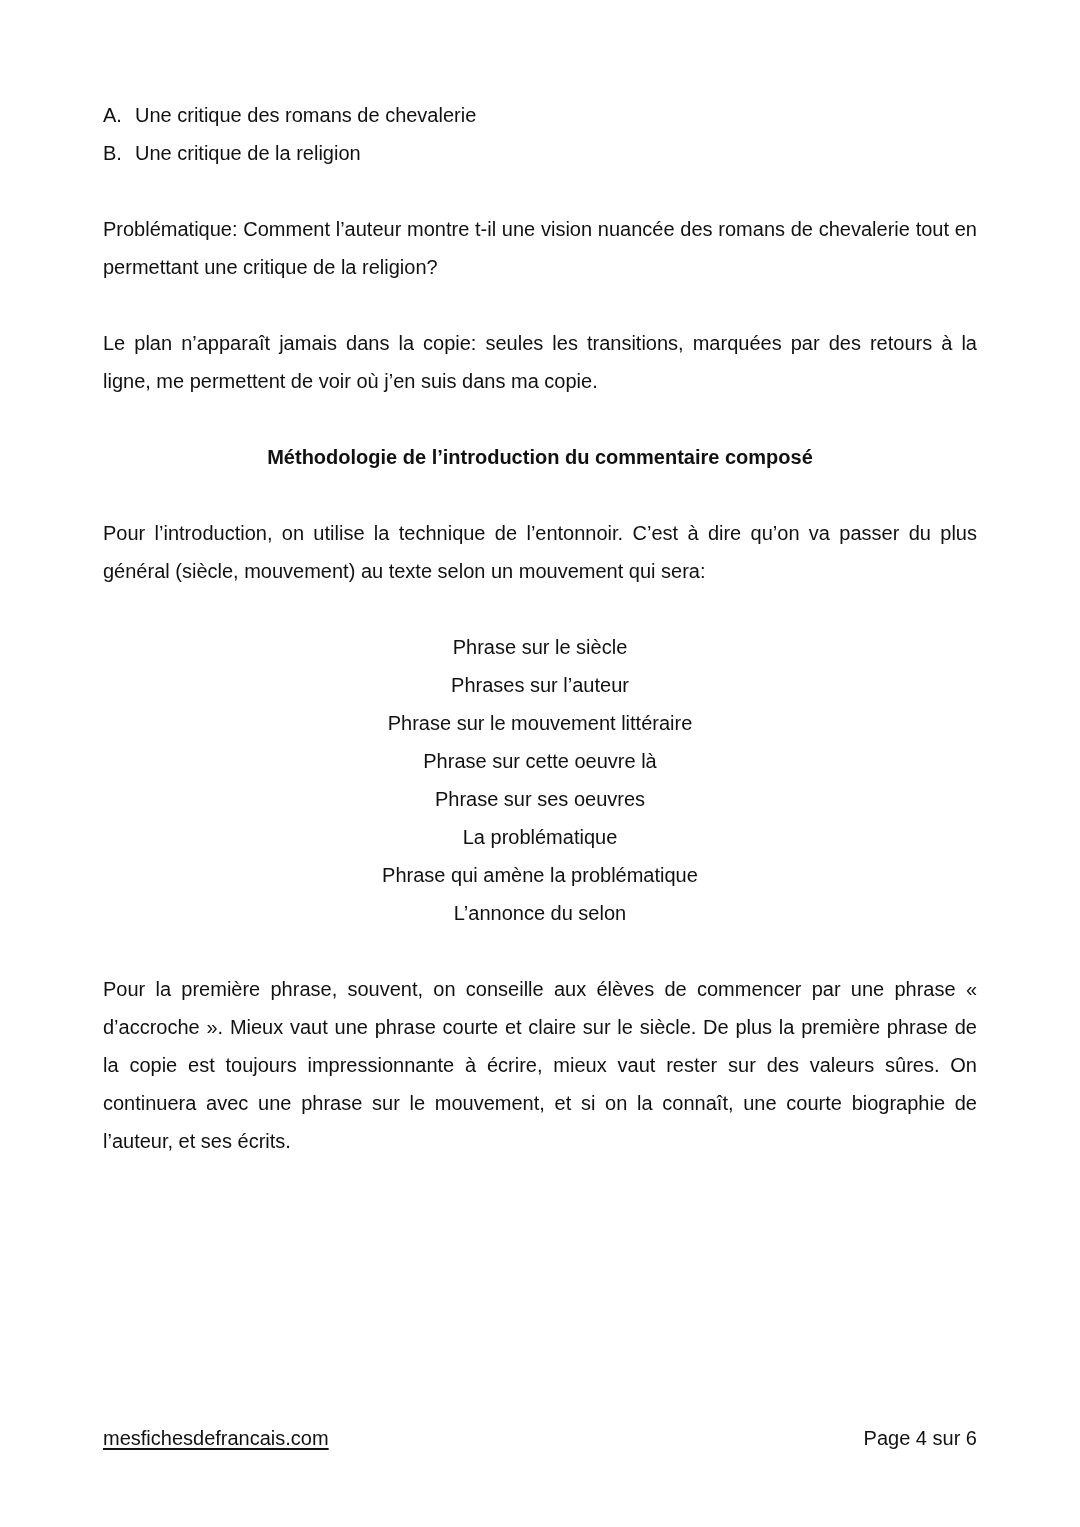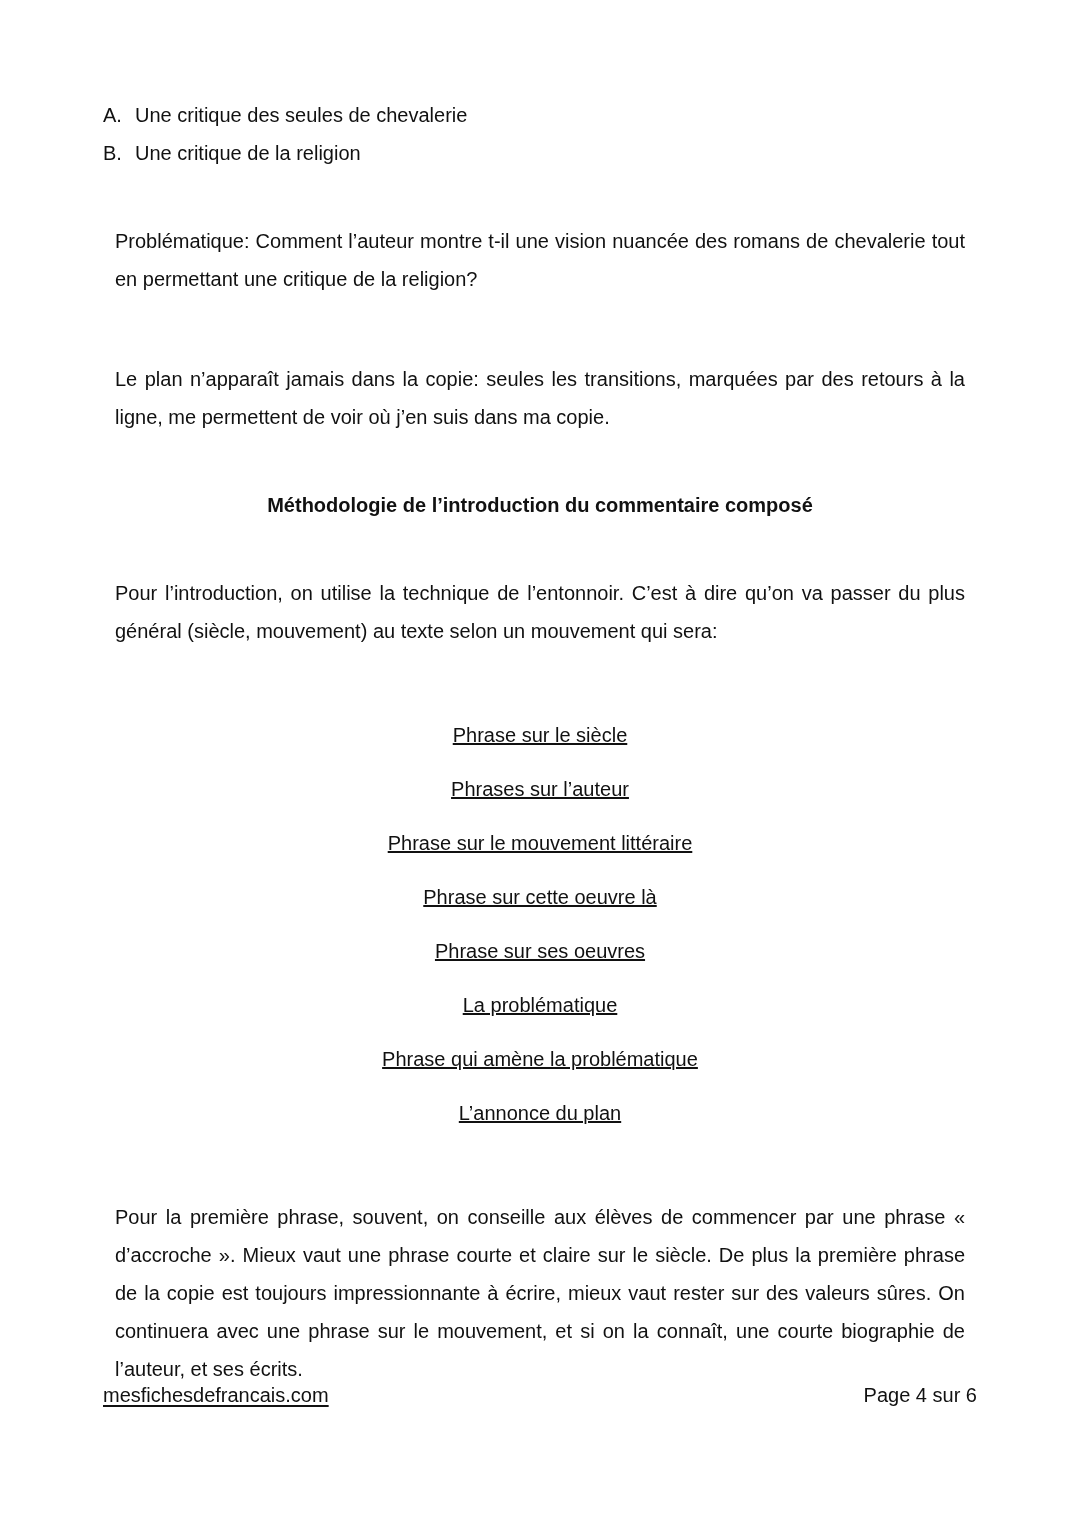--- a/index.html
+++ b/index.html
@@ -25,54 +25,54 @@
     }
     .list-item {
       display: flex;
       margin: 0;
     }
     .list-item .marker {
       width: 32px;
       flex: 0 0 32px;
     }
     p {
-      margin: 12px;
+      margin: 0;
       text-align: justify;
     }
     .gap { height: 38px; }
     .heading {
       text-align: center;
       font-weight: bold;
       text-underline-offset: 3px;
     }
     .funnel {
       text-align: center;
     }
-    .funnel div { margin: 16px; text-decoration: underline; }
+    .funnel div { margin: 0; }
     .footer {
       position: absolute;
       left: 103px;
-      top: 1376px;
+      top: 1419px;
       width: 874px;
       display: flex;
       justify-content: space-between;
     }
     .footer a {
       color: #111111;
       text-decoration: underline;
       text-underline-offset: 3px;
     }
   </style>
 </head>
 <body>
 
 <div class="page">
   <div class="list-item">
     <span class="marker">A.</span>
-    <span>Une critique des seules de chevalerie</span>
+    <span>Une critique des romans de chevalerie</span>
   </div>
   <div class="list-item">
     <span class="marker">B.</span>
     <span>Une critique de la religion</span>
   </div>
 
   <div class="gap"></div>
   <p>Problématique: Comment l’auteur montre t-il une vision nuancée des romans de chevalerie tout en permettant une critique de la religion?</p>
 
   <div class="gap"></div>
@@ -86,21 +86,21 @@
 
   <div class="gap"></div>
   <div class="funnel">
     <div>Phrase sur le siècle</div>
     <div>Phrases sur l’auteur</div>
     <div>Phrase sur le mouvement littéraire</div>
     <div>Phrase sur cette oeuvre là</div>
     <div>Phrase sur ses oeuvres</div>
     <div>La problématique</div>
     <div>Phrase qui amène la problématique</div>
-    <div>L’annonce du plan</div>
+    <div>L’annonce du selon</div>
   </div>
 
   <div class="gap"></div>
   <p>Pour la première phrase, souvent, on conseille aux élèves de commencer par une phrase « d’accroche ». Mieux vaut une phrase courte et claire sur le siècle. De plus la première phrase de la copie est toujours impressionnante à écrire, mieux vaut rester sur des valeurs sûres. On continuera avec une phrase sur le mouvement, et si on la connaît, une courte biographie de l’auteur, et ses écrits.</p>
 
   <div class="gap"></div>
 </div>
 
 <div class="footer">
   <a>mesfichesdefrancais.com</a>

